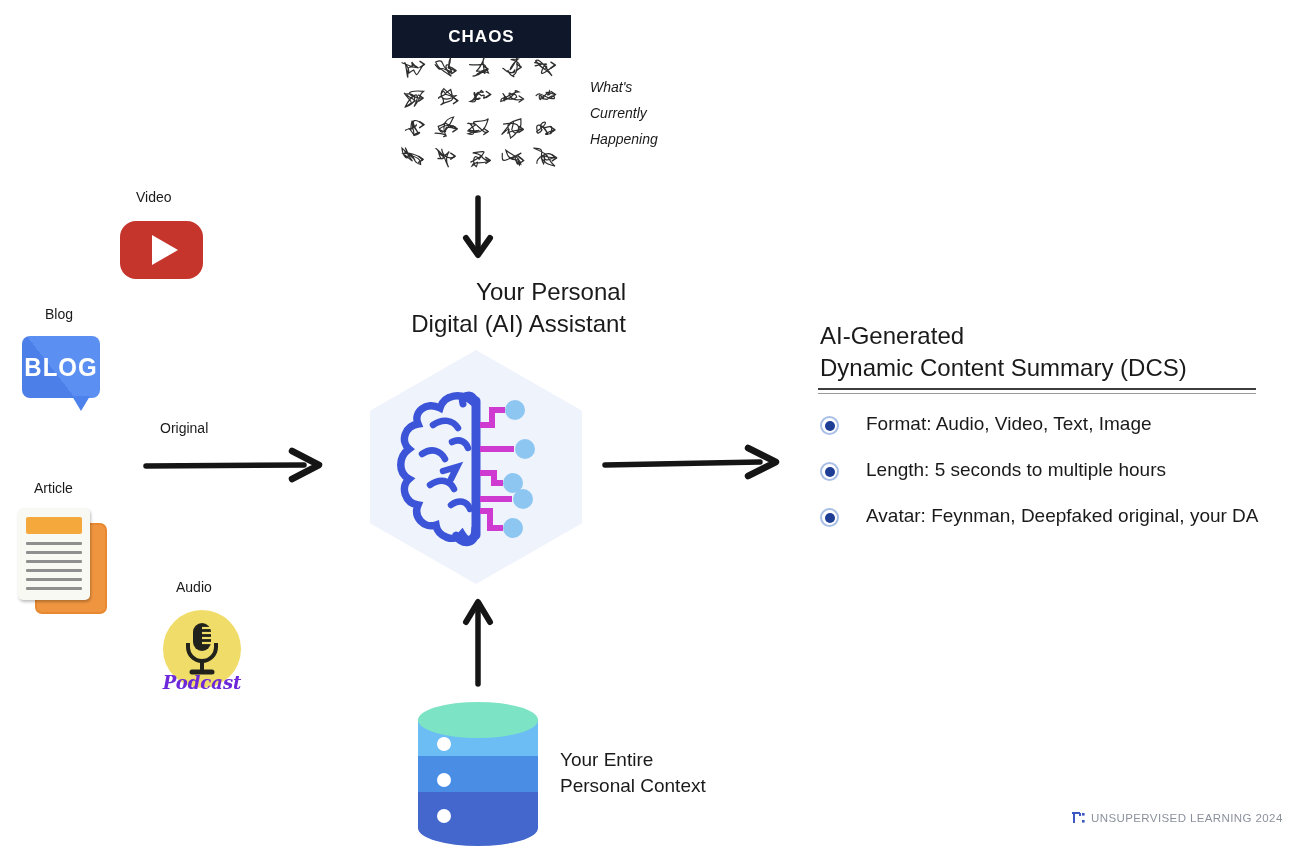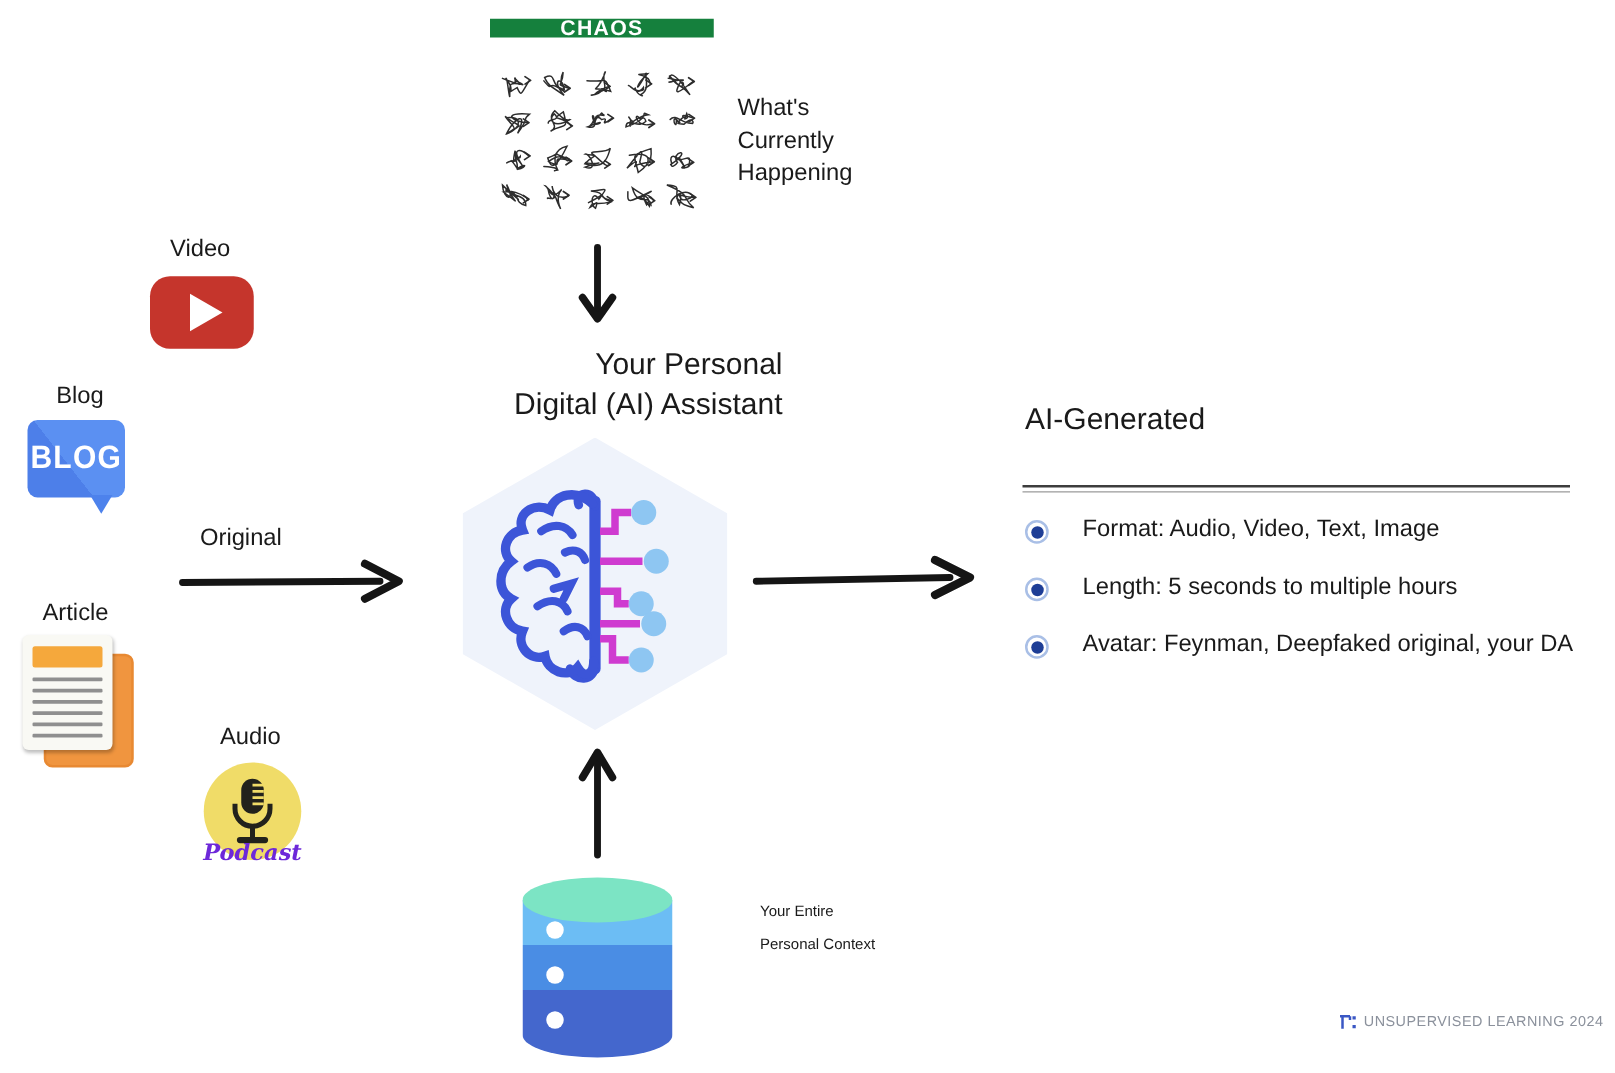--- a/index.html
+++ b/index.html
@@ -1,28 +1,28 @@
 <!DOCTYPE html>
 <html><head>
 <meta charset="utf-8">
 <style>
   html,body{margin:0;padding:0;background:#fff;}
   .stage{position:relative;width:1292px;height:858px;background:#ffffff;overflow:hidden;
          font-family:"Liberation Sans",sans-serif;color:#1a1a1a;}
   .abs{position:absolute;}
 
   
-  .chaos-banner{left:392px;top:15px;width:179px;height:15px;background:#15803d;color:#fff;
+  .chaos-banner{left:392px;top:15px;width:179px;height:43px;background:#0f172a;color:#fff;
     display:flex;align-items:center;justify-content:center;font-weight:bold;font-size:17px;letter-spacing:1px;}
   .chaos-grid{left:398px;top:54px;display:grid;grid-template-columns:repeat(5,33px);grid-auto-rows:30px;}
   .chaos-grid svg{display:block;}
-  .chaos-caption{left:590px;top:74px;font-size:19px;line-height:26px;}
-
-  
-  .label{font-size:19px;}
+  .chaos-caption{left:590px;top:74px;font-size:14px;line-height:26px;font-style:italic;}
+
+  
+  .label{font-size:14px;}
   .video-label{left:136px;top:189px;}
   .blog-label{left:45px;top:306px;}
   .article-label{left:34px;top:480px;}
   .audio-label{left:176px;top:579px;}
   .original-label{left:160px;top:420px;width:145px;text-align:left;}
 
   
   .yt{left:120px;top:221px;width:83px;height:58px;background:#c5352c;border-radius:16px;
       display:flex;align-items:center;justify-content:center;}
   .yt-tri{width:0;height:0;border-left:26px solid #fff;border-top:15px solid transparent;
@@ -60,21 +60,21 @@
   
   .summary-title{left:820px;top:320px;font-size:24px;line-height:32px;}
   .summary-rule{left:818px;top:388px;width:438px;height:3px;border-top:2px solid #3d3d3d;border-bottom:1px solid #9b9b9b;}
   .summary-list{left:820px;top:413px;display:flex;flex-direction:column;row-gap:24px;font-size:19px;}
   .summary-row{display:flex;align-items:flex-end;column-gap:27px;}
   .bullet{width:15px;height:15px;border:2px solid #a9bfe6;border-radius:50%;
       display:flex;align-items:center;justify-content:center;flex:0 0 auto;}
   .bullet-dot{width:10px;height:10px;background:#1e3e96;border-radius:50%;}
 
   
-  .db-caption{left:560px;top:716px;font-size:12px;line-height:26px;margin-left:48px;}
+  .db-caption{left:560px;top:747px;font-size:19px;line-height:26px;}
 
   
   .footer{left:1071px;top:811px;display:flex;align-items:center;column-gap:6px;}
   .footer-text{font-size:11.5px;color:#8b919c;letter-spacing:0.4px;font-weight:500;}
 </style>
 </head>
 <body>
 
 <div class="stage">
 
@@ -263,20 +263,21 @@
     </svg>
   </div>
 
   <svg class="abs" style="left:602px;top:443px;" width="184" height="40">
     <line x1="3" y1="22" x2="158" y2="19" stroke="#151515" stroke-width="5.5" stroke-linecap="round"></line>
     <polyline points="146,5 174,19 146,33" fill="none" stroke="#151515" stroke-width="6.5" stroke-linecap="round" stroke-linejoin="round"></polyline>
   </svg>
 
   <div class="abs summary-title">
     <div>AI-Generated</div>
+    <div>Dynamic Content Summary (DCS)</div>
   </div>
   <div class="abs summary-rule"></div>
 
   <div class="abs summary-list">
     <div class="summary-row">
       <span class="bullet">
           <span class="bullet-dot"></span>
         </span>
       <span>Format: Audio, Video, Text, Image</span>
     </div>

